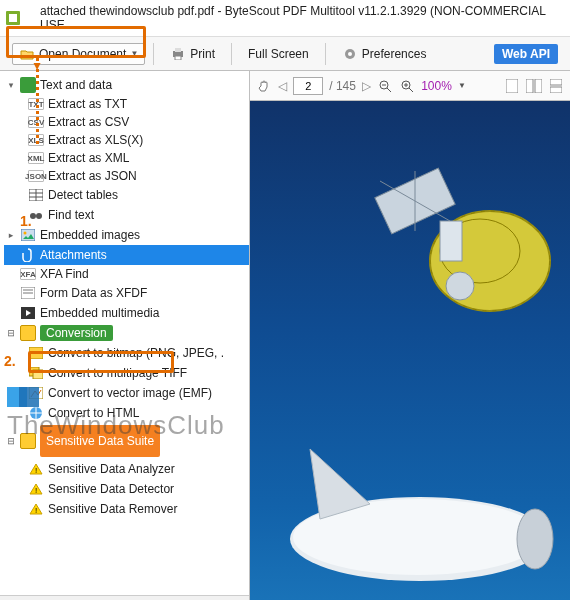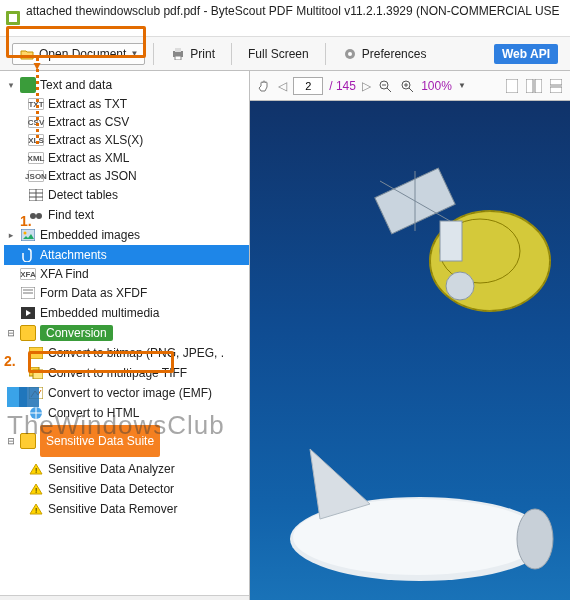--- a/index.html
+++ b/index.html
@@ -1,17 +1,17 @@
 <!DOCTYPE html>
 <html><head>
 <meta charset="utf-8">
 <style>
 * { box-sizing: border-box; margin: 0; padding: 0; }
 body { font-family: "Segoe UI", Tahoma, sans-serif; font-size: 12px; color: #222; background: #fff; width: 570px; height: 600px; overflow: hidden; position: relative; }
-.titlebar { height: 30px; background: #fff; border-bottom: 1px solid #ddd; display: flex; align-items: center; padding: 18px 6px; gap: 6px; }
+.titlebar { height: 30px; background: #fff; border-bottom: 1px solid #ddd; display: flex; align-items: center; padding: 18px 6px; gap: 20px; }
 .titlebar .icon { width: 14px; height: 14px; }
 .toolbar { height: 34px; border-bottom: 1px solid #bfbfbf; display: flex; align-items: center; padding: 0 12px; gap: 4px; background: #f7f7f7; }
 .tbbtn { display: inline-flex; align-items: center; gap: 4px; padding: 3px 7px; border: 1px solid transparent; border-radius: 2px; cursor: pointer; }
 .open-doc { border: 1px solid #b0b0b0; background: #fdfdfd; padding: 2px 6px; }
 .sep { width: 1px; height: 22px; background: #ccc; margin: 0 4px; }
 .webapi { margin-left: auto; background: #2f7fe0; color: #fff; padding: 3px 8px; border-radius: 2px; font-weight: 600; }
 .main { display: flex; height: calc(600px - 28px - 34px); }
 .treepanel { width: 250px; border-right: 1px solid #bfbfbf; overflow: auto; background: #fff; position: relative; }
 .viewer { flex: 1; display: flex; flex-direction: column; background: #fff; }
 .viewtoolbar { height: 30px; border-bottom: 1px solid #bfbfbf; display: flex; align-items: center; gap: 6px; padding: 0 6px; background: #fafafa; }
@@ -35,21 +35,21 @@
 .step1 { position: absolute; left: 20px; top: 142px; color: #e26b00; font-weight: 800; font-size: 14px; z-index: 50; }
 .step2 { position: absolute; left: 4px; top: 282px; color: #e26b00; font-weight: 800; font-size: 14px; z-index: 50; }
 .dotline { position: absolute; left: 36px; top: 58px; width: 2px; height: 86px; border-left: 3px dotted #e26b00; z-index: 49; }
 .arrowdown { position: absolute; left: 31px; top: 60px; color: #e26b00; font-size: 12px; z-index: 49; transform: rotate(180deg);}
 .wmark { position: absolute; left: 7px; top: 308px; font-size: 26px; font-weight: 300; color: rgba(60,60,60,0.45); letter-spacing: 1px; z-index: 40; pointer-events:none; }
 .wmark .sq1 { display:inline-block; width:20px; height:20px; background:#3aa3e8; transform: translateY(4px) rotate(0deg); margin-right:-8px;}
 .wmark .sq2 { display:inline-block; width:20px; height:20px; background:#1b6fb4; transform: translateY(4px) rotate(0deg); opacity:.85;}
 .scrollh { height: 14px; border-top: 1px solid #ccc; background: #f1f1f1; position: absolute; bottom: 0; left: 0; right: 0; }
 .satellite { position:absolute; right:-10px; top:50px; width:260px; height:220px; }
 .rocket { position:absolute; right:10px; bottom:10px; width:280px; height:180px; }
-.pagecount { color:#a21caf;text-align:right; }
+.pagecount { color:#737373;text-align:right; }
 .zoomtxt { color:#a21caf; }
 svg { display:block; }
 </style>
 </head>
 <body>
 
 <div class="titlebar">
   <span class="icon">
     <svg width="14" height="14">
         <rect x="0" y="0" width="14" height="14" fill="#7cae2c" rx="1"></rect>

